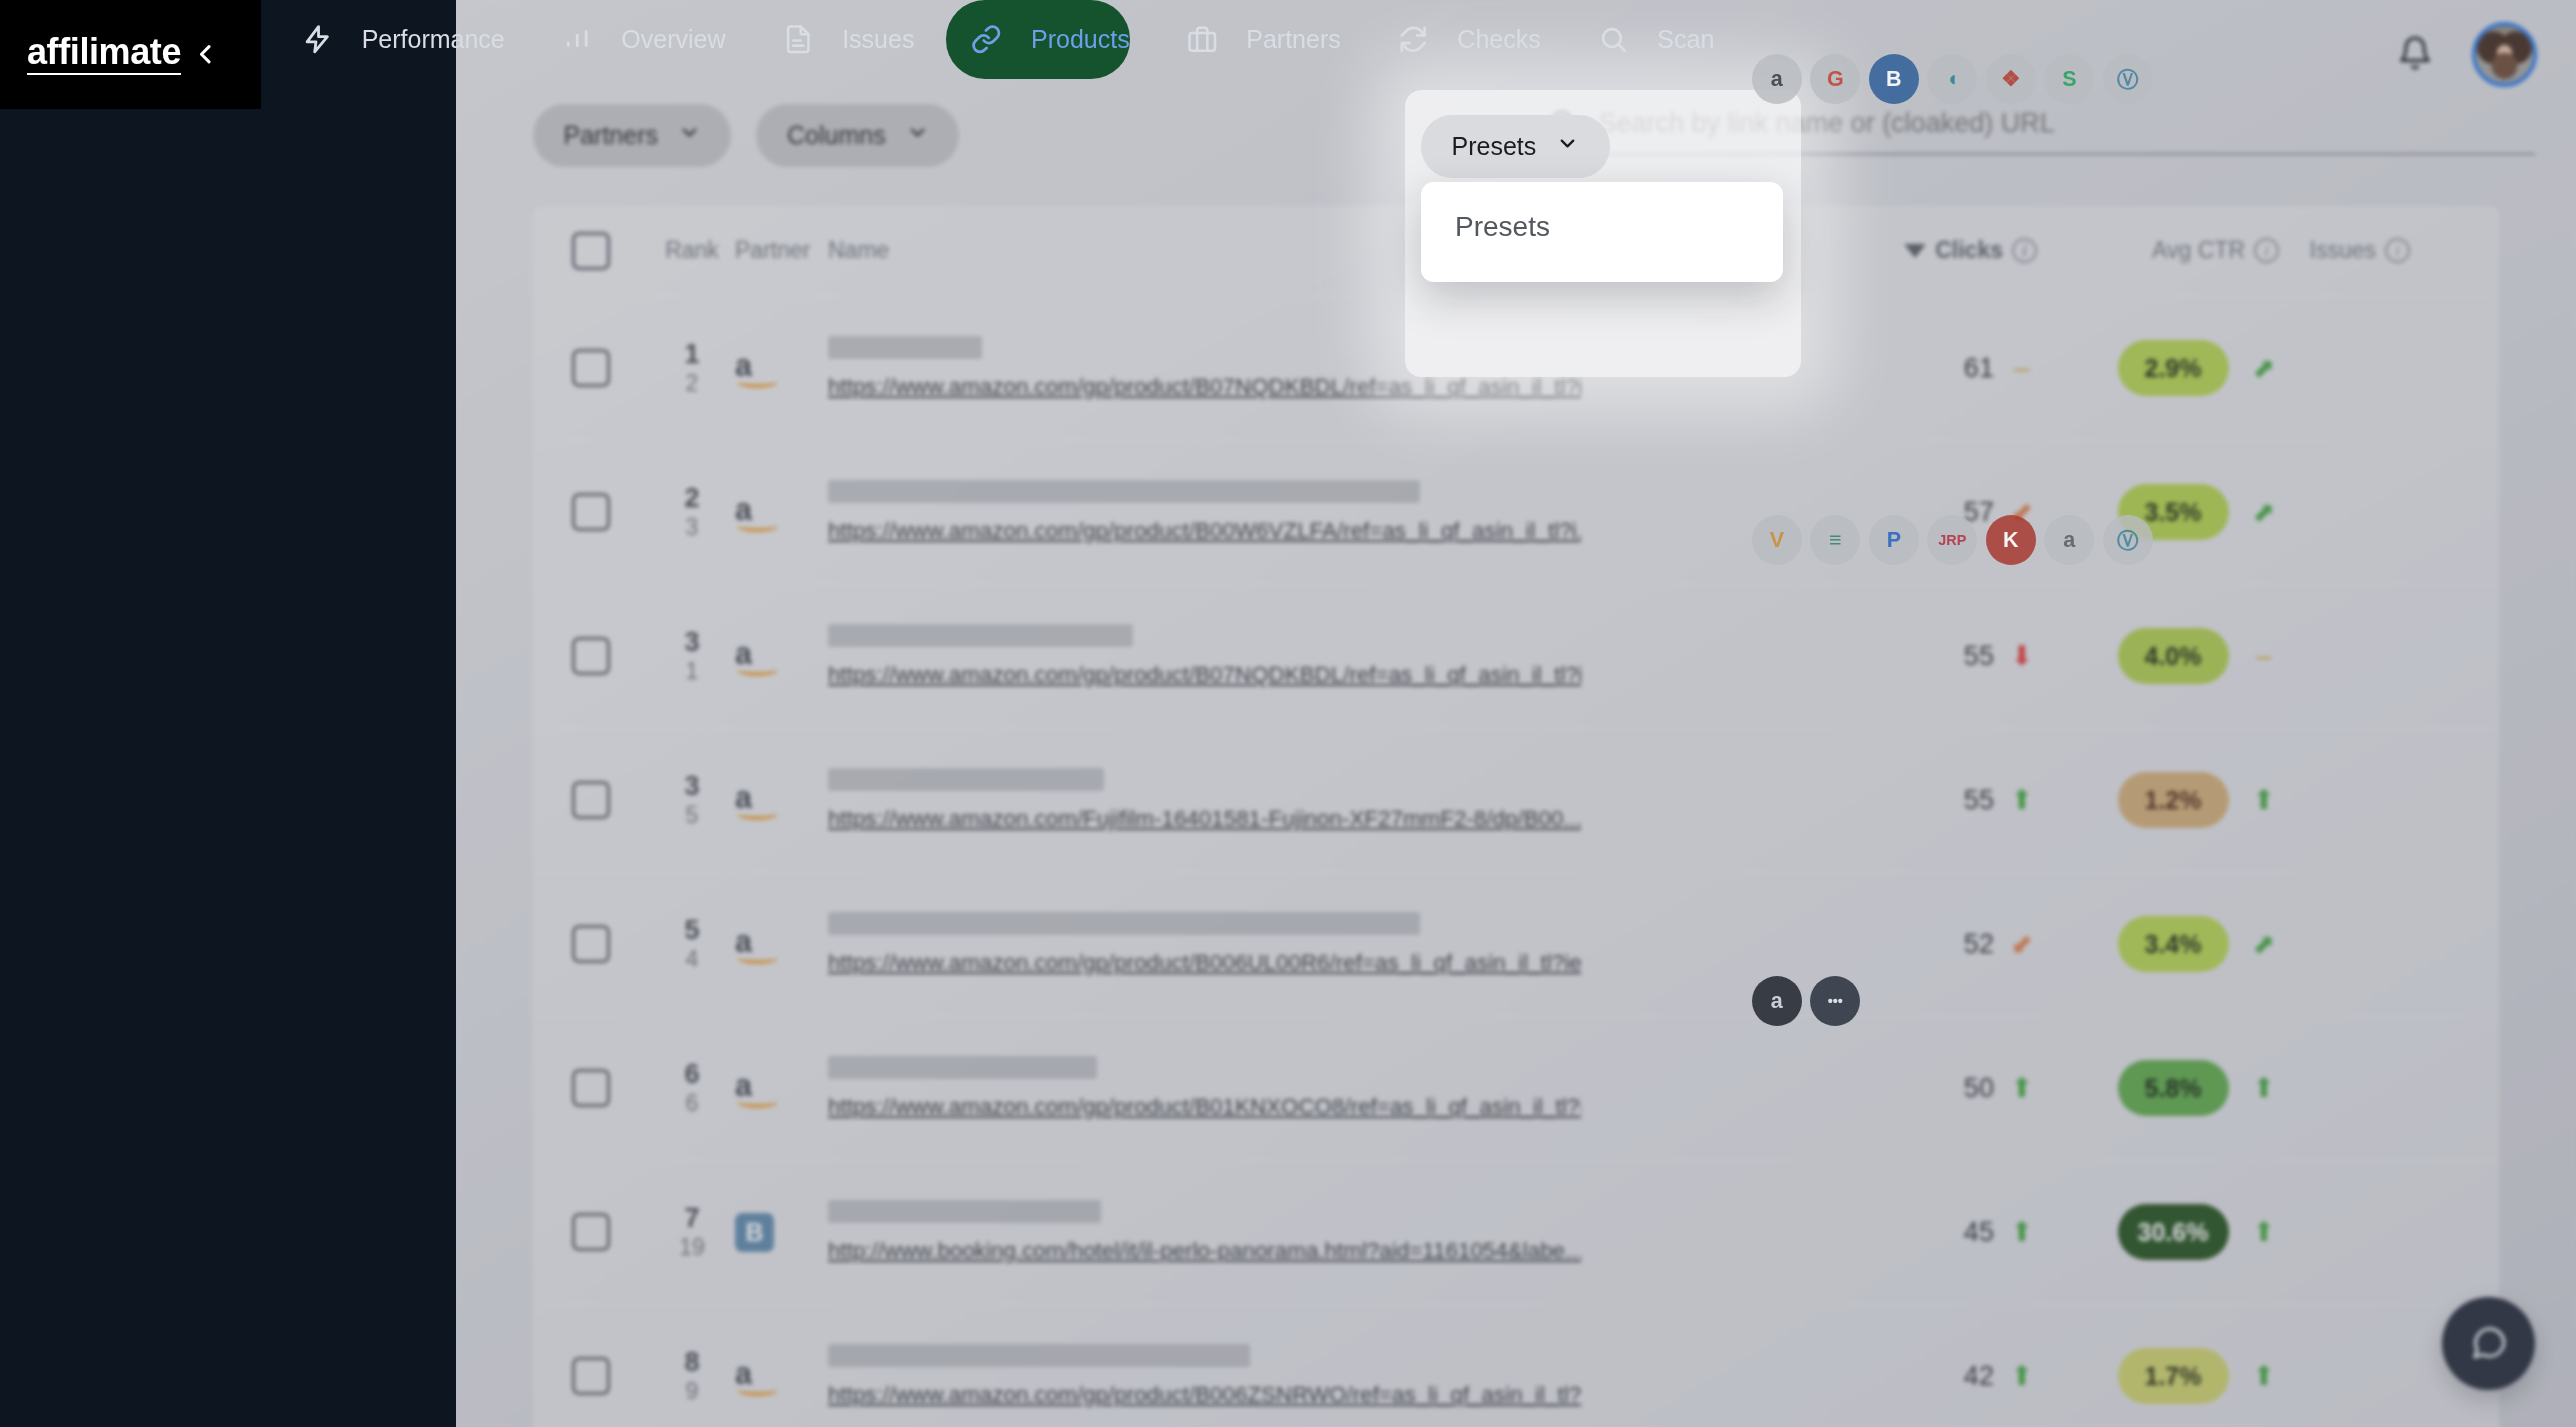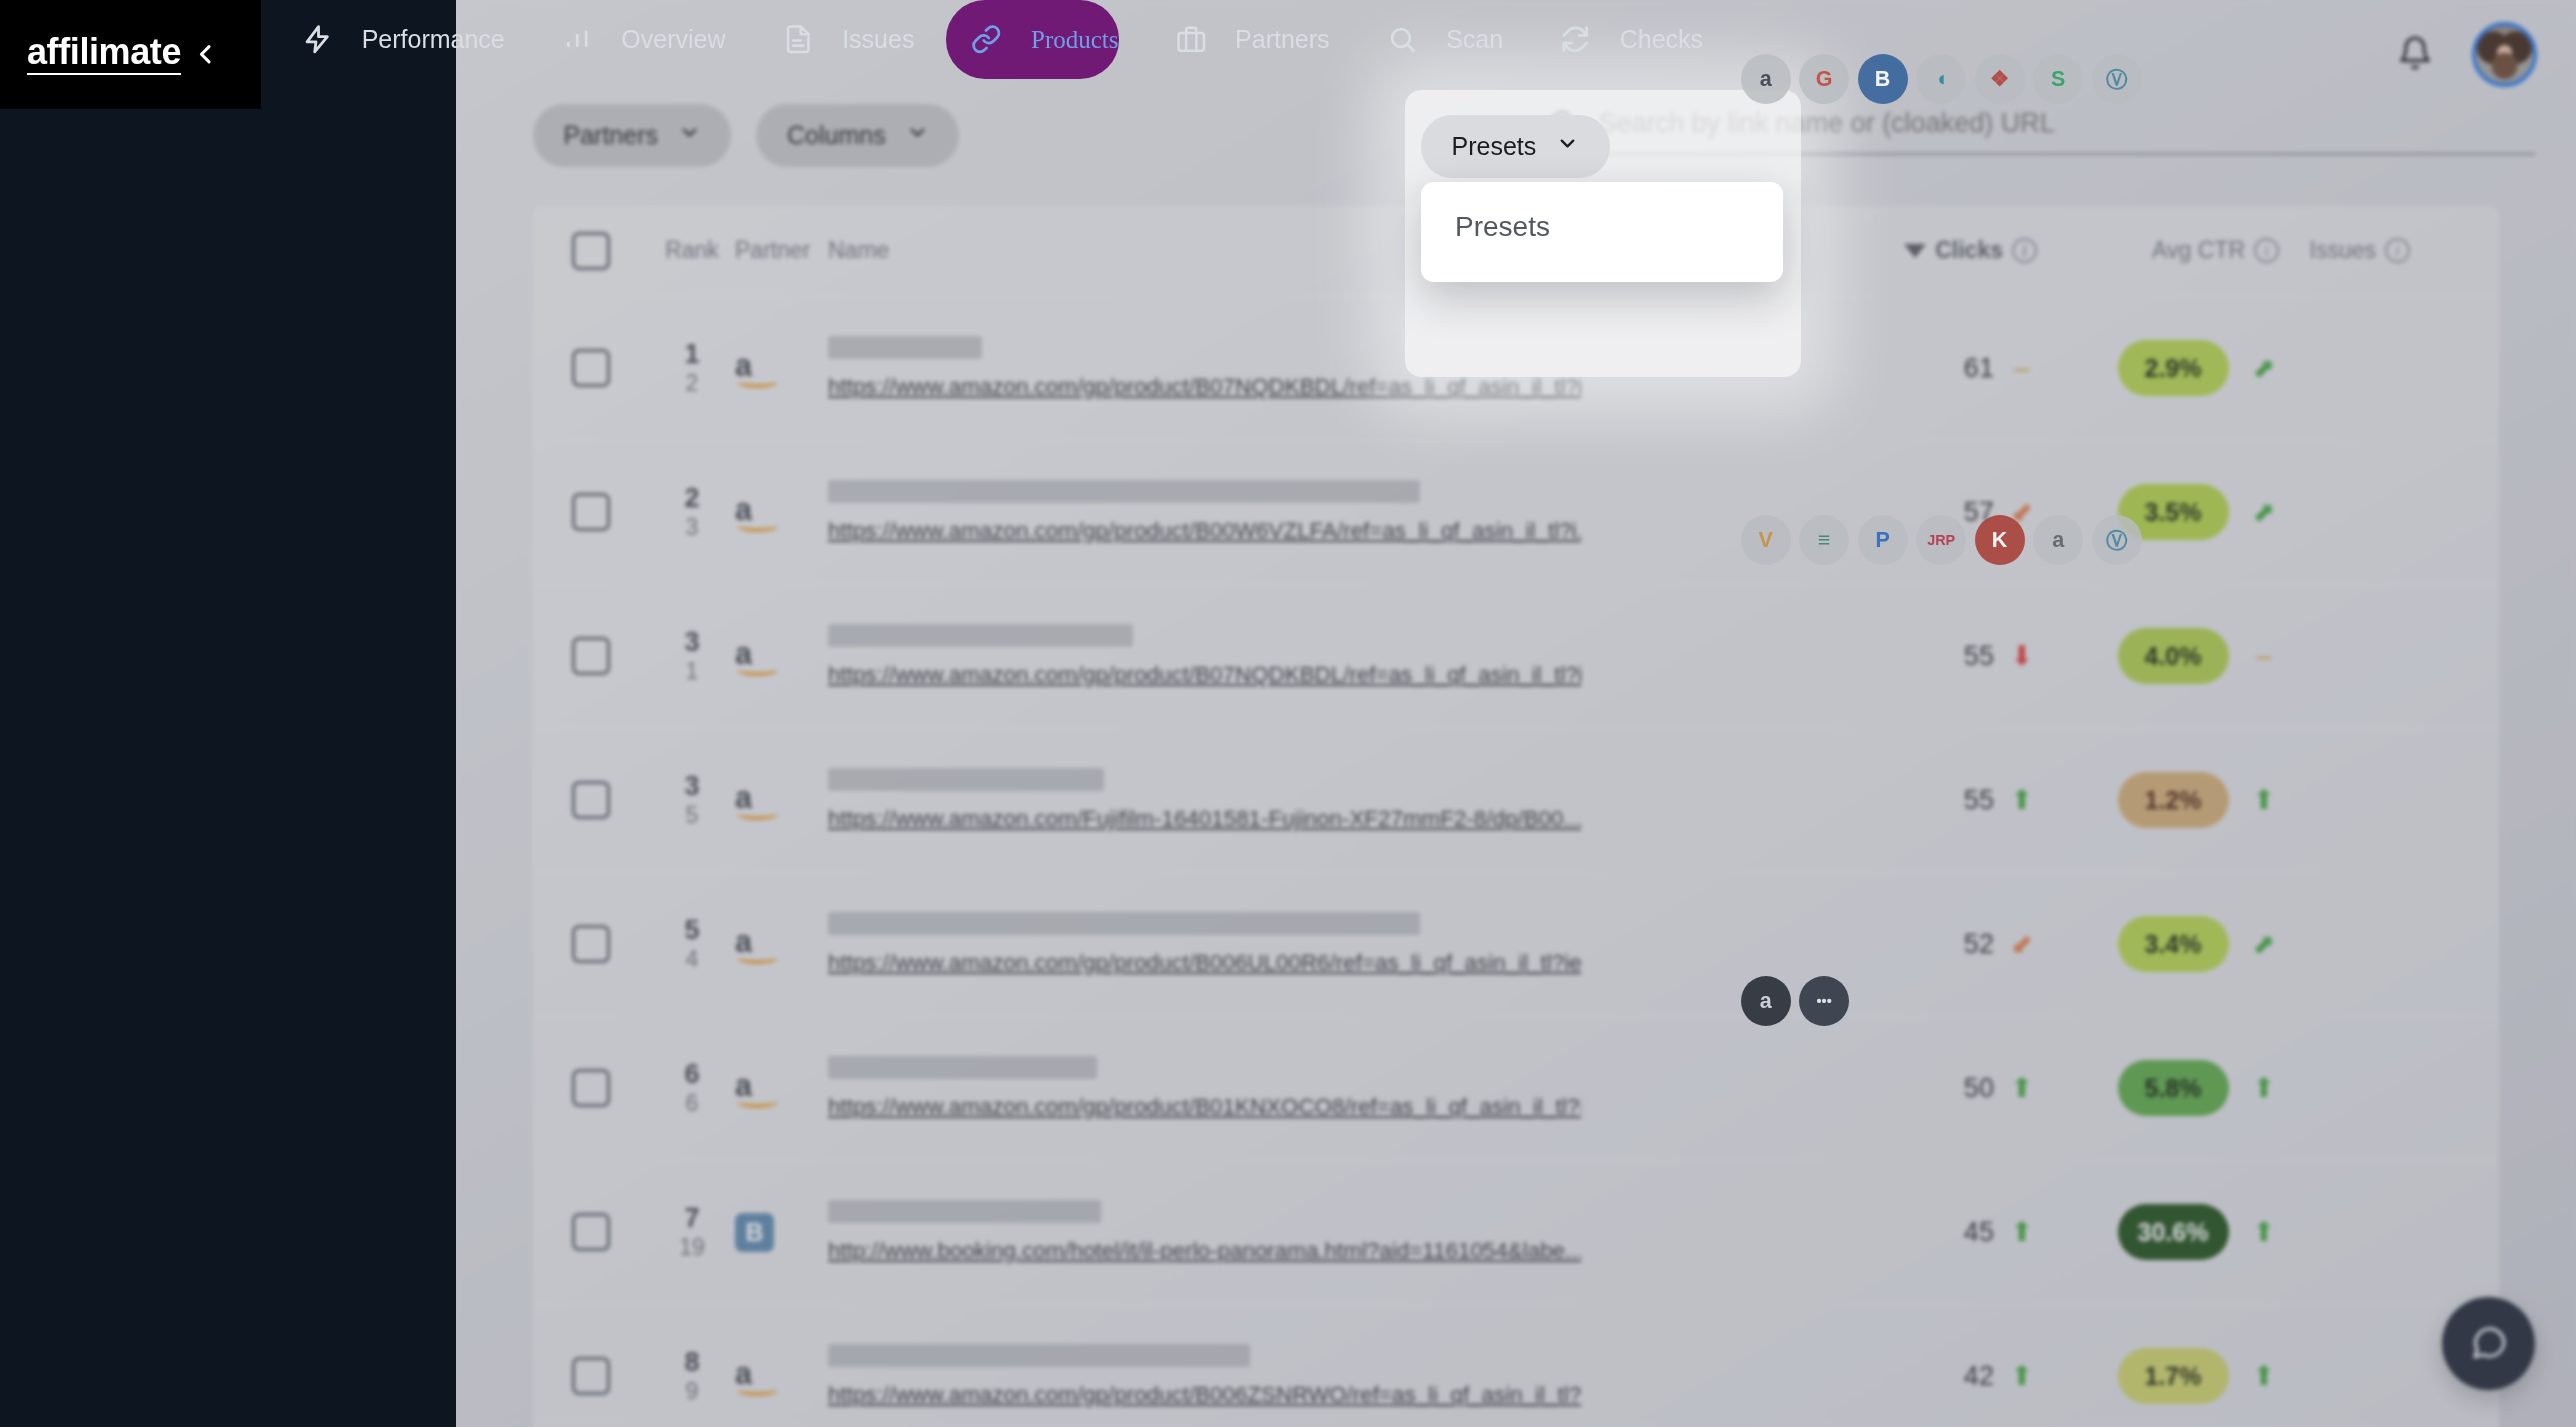--- a/index.html
+++ b/index.html
@@ -39,21 +39,21 @@
   .collapse-btn svg { display: block; }
 
   .nav-pad { height: 36px; }
   .nav-item {
     height: 79px; margin: 0 16px; border-radius: 39px;
     display: flex; align-items: center; padding-left: 25px;
     color: #d9dde4; font-size: 25px; cursor: pointer;
   }
   .nav-item .ico { width: 47px; display: flex; align-items: center; justify-content: flex-start; }
   .nav-item .lbl { margin-left: 12.6px; }
-  .nav-item.active { background: #701a75; font-family: Liberation Serif, serif; }
+  .nav-item.active { background: #14532d; }
   .nav-item.active .lbl { color: #6f9fe8; }
   .nav-item.active .ico svg { stroke: #6f9fe8; }
 
   .nav-section {
     color: #9aa3b0; font-size: 19px; letter-spacing: 2px;
     padding: 30.5px 0 10.8px 27px; font-weight: 400;
   }
 
   .partner-grid {
     margin-top: 54px; padding-left: 21.5px;
@@ -290,38 +290,38 @@
             <rect x="2" y="7" width="20" height="14" rx="2"></rect>
             <path d="M16 21V5a2 2 0 0 0-2-2h-4a2 2 0 0 0-2 2v16"></path>
           </svg>
       </span>
       <span class="lbl">Partners</span>
     </div>
 
 
     <div class="nav-item">
       <span class="ico">
-        <svg width="30.5" height="30.5" viewBox="0 0 24 24" fill="none" stroke="#d9dde4" stroke-width="2.2" stroke-linecap="round">
-            <circle cx="11" cy="11" r="7"></circle>
-            <line x1="16.5" y1="16.5" x2="21" y2="21"></line>
-          </svg>
-      </span>
-      <span class="lbl">Scan</span>
-    </div>
-
-    <div class="nav-item">
-      <span class="ico">
         <svg width="30.5" height="30.5" viewBox="0 0 24 24" fill="none" stroke="#d9dde4" stroke-width="2.2" stroke-linecap="round" stroke-linejoin="round">
             <polyline points="21 3 21 9 15 9"></polyline>
             <polyline points="3 21 3 15 9 15"></polyline>
             <path d="M20 9a8 8 0 0 0-13.6-3.4L3 9"></path>
             <path d="M4 15a8 8 0 0 0 13.6 3.4L21 15"></path>
           </svg>
       </span>
       <span class="lbl">Checks</span>
+    </div>
+
+    <div class="nav-item">
+      <span class="ico">
+        <svg width="30.5" height="30.5" viewBox="0 0 24 24" fill="none" stroke="#d9dde4" stroke-width="2.2" stroke-linecap="round">
+            <circle cx="11" cy="11" r="7"></circle>
+            <line x1="16.5" y1="16.5" x2="21" y2="21"></line>
+          </svg>
+      </span>
+      <span class="lbl">Scan</span>
     </div>
 
     <div class="partner-grid">
         <div class="pavatar" style="background: rgb(185, 188, 192); color: rgb(45, 50, 56);">a</div>
         <div class="pavatar" style="background: rgb(185, 188, 192); color: rgb(192, 57, 43);">G</div>
         <div class="pavatar" style="background: rgb(42, 91, 150); color: rgb(255, 255, 255);">B</div>
         <div class="pavatar" style="background: rgb(185, 188, 192); color: rgb(31, 127, 149);">◖</div>
         <div class="pavatar" style="background: rgb(185, 188, 192); color: rgb(176, 54, 42);">❖</div>
         <div class="pavatar" style="background: rgb(185, 188, 192); color: rgb(31, 158, 84);">S</div>
         <div class="pavatar" style="background: rgb(185, 188, 192); color: rgb(59, 127, 156);">Ⓥ</div>

